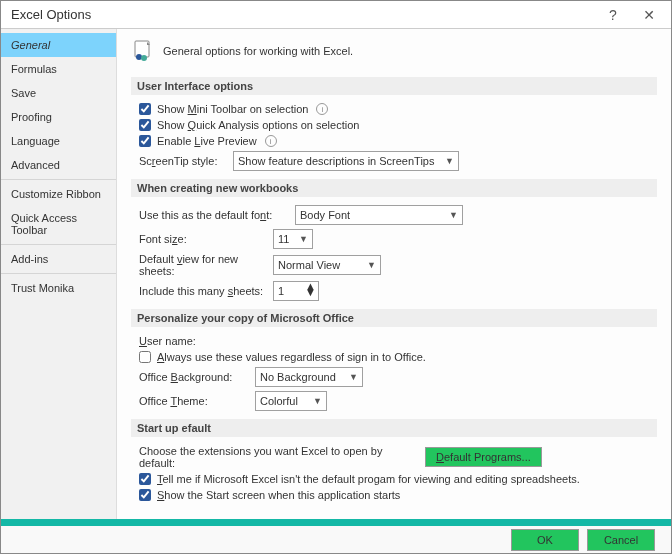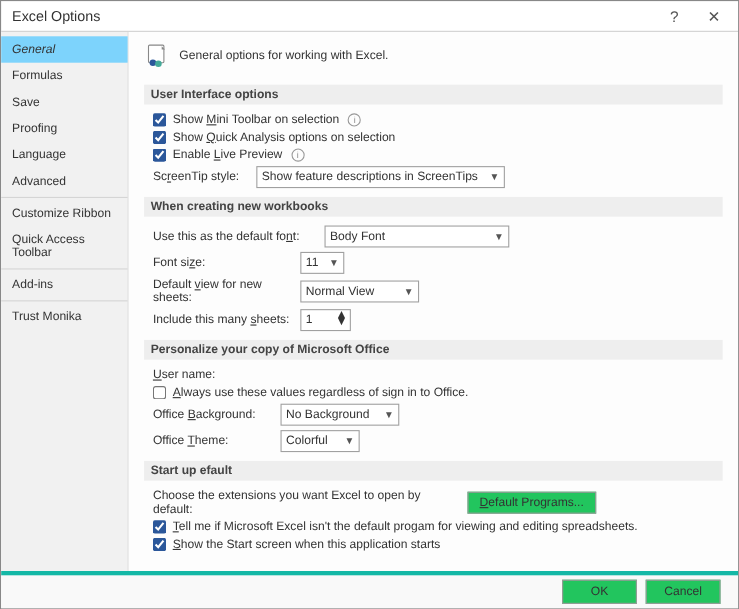--- a/index.html
+++ b/index.html
@@ -23,21 +23,21 @@
   .fieldlabel { width: 150px; font-size: 11px; }
   .fieldlabel2 { width: 110px; font-size: 11px; }
   .u { text-decoration: underline; }
   input[type=checkbox] { width: 12px; height: 12px; accent-color: #2b579a; }
   .select, .textin, .spin { border: 1px solid #a0a0a0; background: #fff; font-size: 11px; height: 20px; display: flex; align-items: center; padding: 0 4px; position: relative; }
   .select .caret { position: absolute; right: 4px; top: 4px; font-size: 9px; color: #555; }
   .spin { width: 46px; }
   .spin .arrows { position: absolute; right: 2px; top: 1px; display: flex; flex-direction: column; font-size: 6px; line-height: 6px; color: #555; }
   .info-icon { display: inline-flex; width: 12px; height: 12px; border: 1px solid #999; border-radius: 50%; align-items: center; justify-content: center; font-size: 8px; color: #888; margin-left: 2px; }
   .btn { border: 1px solid #999; background: #22c55e; padding: 3px 10px; font-size: 11px; min-width: 60px; text-align: center; }
-  .footer { height: 34px; border-top: 4px solid #14b8a6; display: flex; justify-content: flex-end; align-items: center; gap: 8px; padding-right: 16px; background: #f9f9f9; }
+  .footer { height: 34px; border-top: 7px solid #14b8a6; display: flex; justify-content: flex-end; align-items: center; gap: 8px; padding-right: 16px; background: #f9f9f9; }
   .footer .btn { min-width: 68px; height: 22px; line-height: 14px; }
 </style>
 </head>
 <body>
 
 <div class="titlebar">
   <span class="title">Excel Options</span>
   <span class="ticon">?</span>
   <span class="ticon">✕</span>
 </div>

